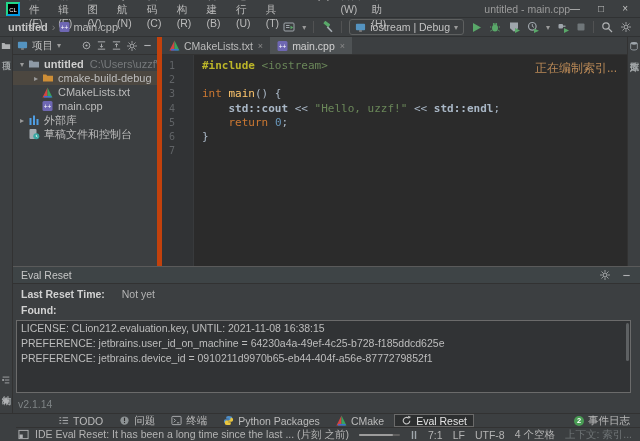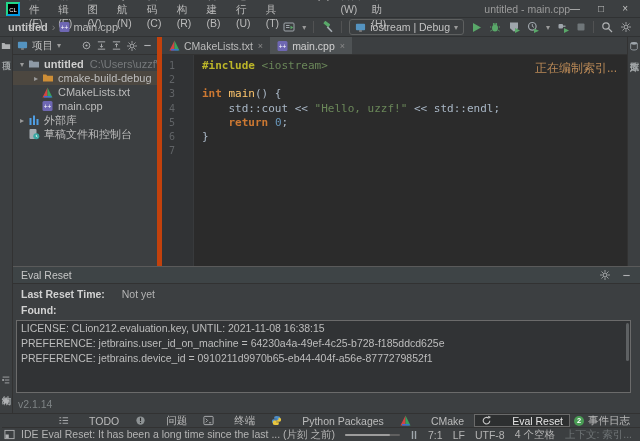--- a/index.html
+++ b/index.html
@@ -65,26 +65,26 @@
   .etab { display:flex; align-items:center; gap:4px; padding:0 7px; font-size:10.5px; color:#bbbbbb; cursor:default; }
   .etab.active { background:#4e5254; color:#d0d0d0; }
   .etab .close { color:#8a8a8a; font-size:9px; margin-left:1px; }
   .code-wrap { position:relative; flex:1; overflow:hidden; }
   .gutter { position:absolute; left:0; top:0; bottom:0; width:32px; background:#313335; border-right:1px solid #383a3c; }
   #code-lines { position:relative; padding-top:3px; }
   .code-line { display:flex; height:14.3px; align-items:center; font-family:"DejaVu Sans Mono", monospace; font-size:11px; }
   .ln { flex:0 0 32px; padding-left:7px; color:#606366; font-size:10px; }
   .ctext { white-space:pre; padding-left:8px; }
   .tok-pl  { color:#a9b7c6; }
-  .tok-kw  { color:#cc7832; font-weight:bold; }
+  .tok-kw  { color:#cc7832; font-weight:normal; }
   .tok-pp  { color:#bbb529; font-weight:bold; }
   .tok-str { color:#6a8759; }
   .tok-num { color:#6897bb; }
   .tok-fn  { color:#ffc66d; }
-  .tok-bold{ color:#a9b7c6; font-weight:normal; }
+  .tok-bold{ color:#a9b7c6; font-weight:bold; }
   .indexing-hint { position:absolute; top:5px; right:10px; color:#bb8a57; font-size:12px; }
 
   
   .eval-panel { position:absolute; top:266px; left:13px; right:0; height:147px;
     background:#3c3f41; border-top:1px solid #5a5a5a; display:flex; flex-direction:column; }
   .ep-header { height:17px; background:#3e4446; border-bottom:1px solid #323232;
     display:flex; align-items:center; padding:0 8px; gap:10px; }
   .ep-title { color:#c7c7c7; font-size:10.5px; }
   .ep-header .hgrow { flex:1; }
   .ep-row { padding:4px 8px 0 8px; font-size:10.5px; }
@@ -93,28 +93,28 @@
   .entries-box { margin:4px 9px 0 3px; height:73px; border:1px solid #6b6b6b;
     background:#313335; position:relative; overflow:hidden; }
   .entry { height:15px; line-height:15px; padding-left:4px; font-size:10.5px; color:#bdbdbd; white-space:nowrap; }
   .vscroll { position:absolute; right:1px; top:2px; width:3px; height:38px; background:#5e6163; border-radius:2px; }
   .ep-version { padding:5px 8px 0 5px; color:#7f8486; font-size:10.5px; }
 
   
   .toolwin-bar { position:absolute; top:413px; left:0; right:0; height:14px;
     background:#3c3f41; border-top:1px solid #323232; display:flex; align-items:center;
     padding-left:52px; gap:4px; font-size:10.5px; }
-  .btab { display:flex; align-items:center; gap:20px; padding:0 6px; height:14px; color:#bbbbbb; cursor:default; }
+  .btab { display:flex; align-items:center; gap:4px; padding:0 6px; height:14px; color:#bbbbbb; cursor:default; }
   .btab.active { background:#2d2f30; border:1px solid #6a6a6a; color:#e4e4e4; height:13px; }
   .evt { margin-left:auto; display:flex; align-items:center; gap:4px; padding-right:10px; }
   .evt-badge { width:10px; height:10px; border-radius:50%; background:#499c54; color:#fff;
     font-size:7.5px; display:flex; align-items:center; justify-content:center; font-weight:bold; }
 
   
-  .statusbar { position:absolute; bottom:0; left:2px; right:0; height:14px; background:#3c3f41;
+  .statusbar { position:absolute; bottom:0; left:16px; right:0; height:14px; background:#3c3f41;
     border-top:1px solid #323232; display:flex; align-items:center; padding:0 8px 0 2px;
     font-size:10.5px; color:#b4b4b4; white-space:nowrap; }
   .statusbar .sp { margin-left:10px; }
   .sb-msg { margin-left:6px; }
   .progress { margin-left:10px; width:76px; height:2px; background:#606060; border-radius:1px; position:relative; }
   .progress .fill { position:absolute; left:0; top:0; height:2px; width:82%; background:#9d9d9d; border-radius:1px; }
   .dim { color:#6f7476; }
 </style>
 </head>
 <body>

